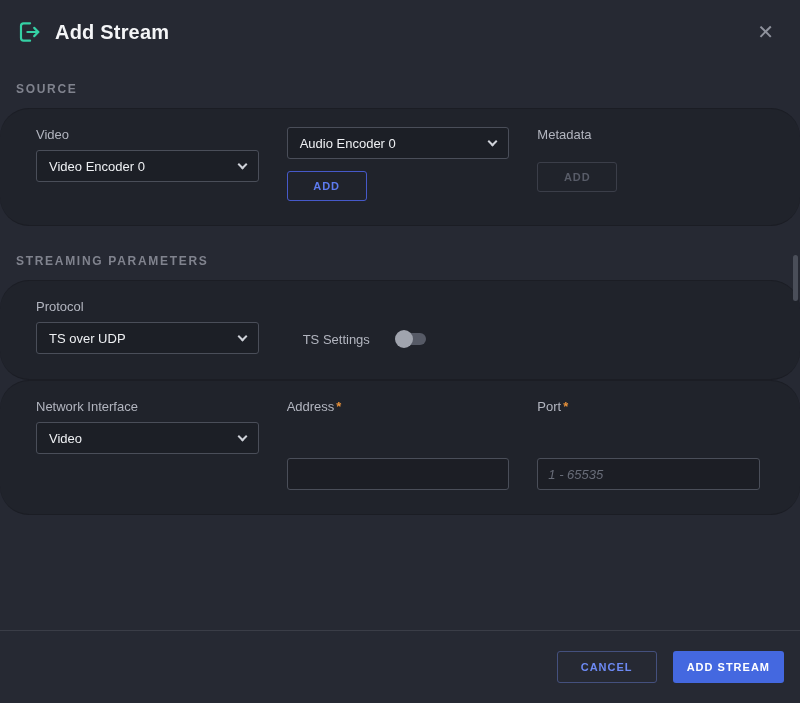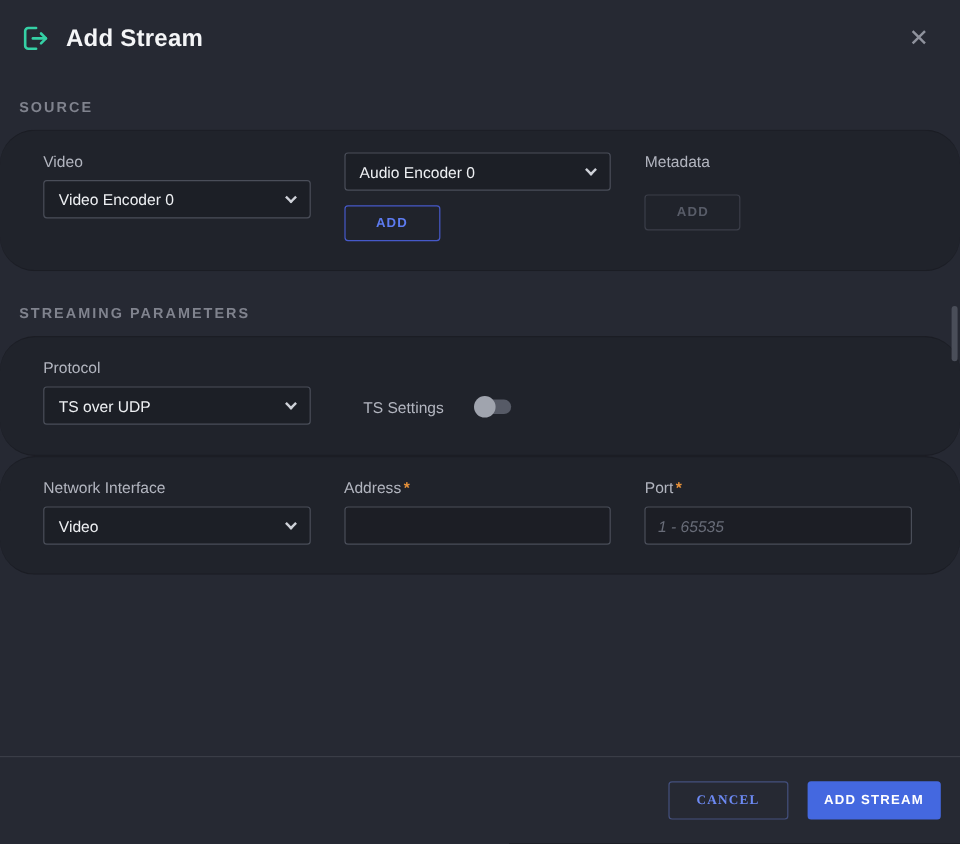--- a/index.html
+++ b/index.html
@@ -57,20 +57,21 @@
     height: 32px;
     width: 100%;
     background: rgba(0,0,0,.12);
     border: 1px solid #4a4e59;
     border-radius: 3px;
     color: #eab308;
     padding: 0 10px;
     font-size: 13px;
     font-family: "Liberation Sans", sans-serif;
     outline: none;
+    margin-top: 36px;
   }
   .text-input::placeholder { color: #686c78; font-style: italic; }
   .name-input { width: 305px; }
 
   
   .section-heading {
     font-size: 12px;
     font-weight: 600;
     color: #80838e;
     letter-spacing: 1.7px;
@@ -169,21 +170,21 @@
     height: 32px;
     background: transparent;
     border: 1px solid #44507e;
     color: #6d8af4;
     font-size: 11px;
     font-weight: 700;
     letter-spacing: 1px;
     border-radius: 3px;
     cursor: pointer;
     padding: 0 18px;
-    font-family: Liberation Serif, serif;
+    font-family: Liberation Sans, sans-serif;
   }
   .btn-primary {
     min-width: 100px;
     height: 32px;
     background: #4468e0;
     border: none;
     color: #ffffff;
     font-size: 11px;
     font-weight: 700;
     letter-spacing: 1px;

